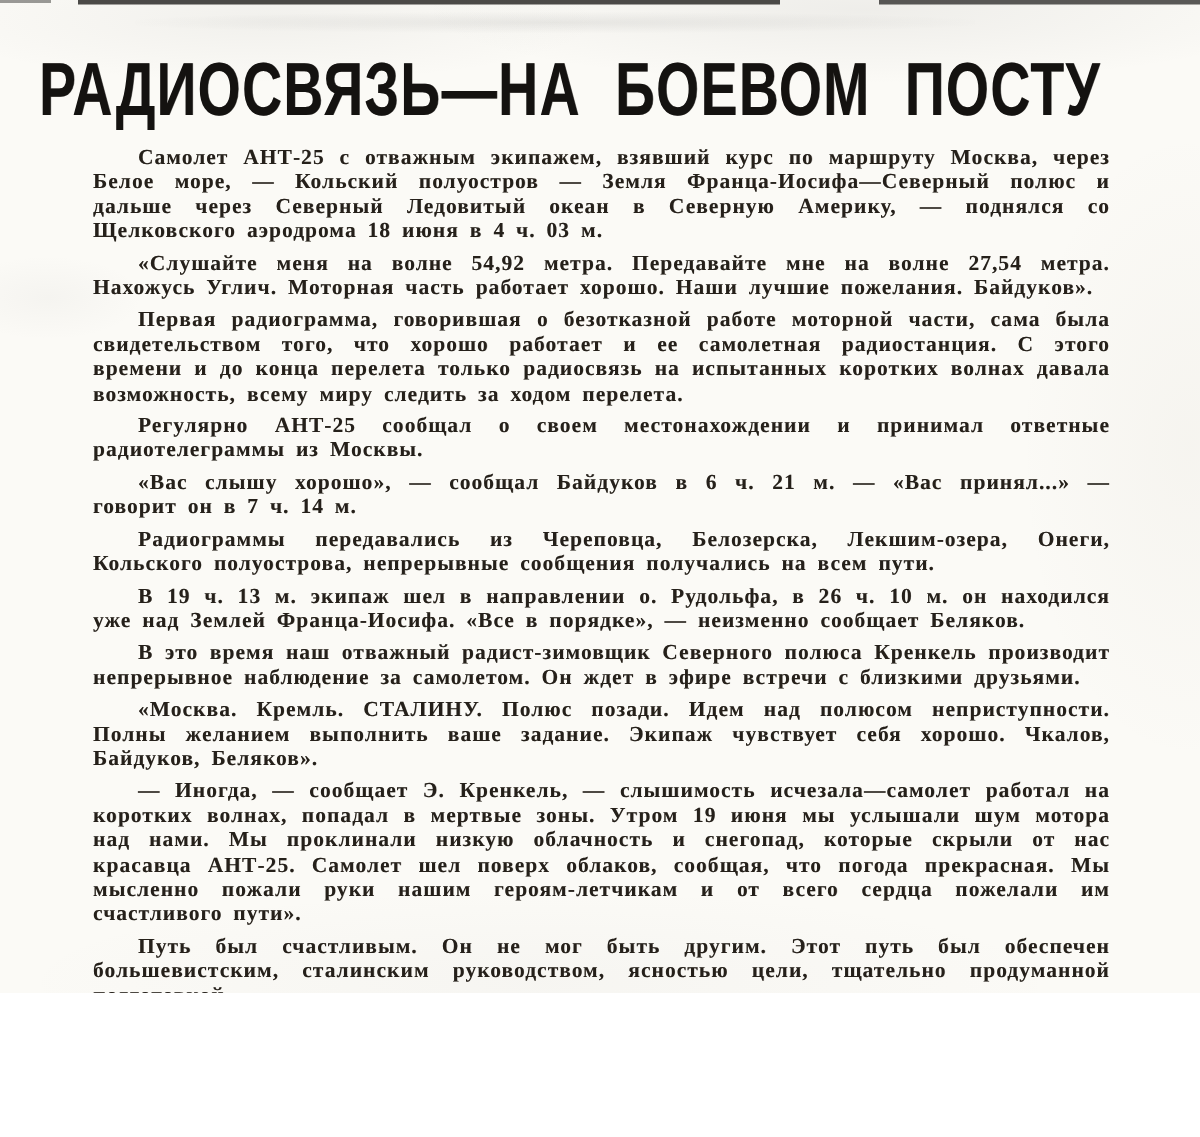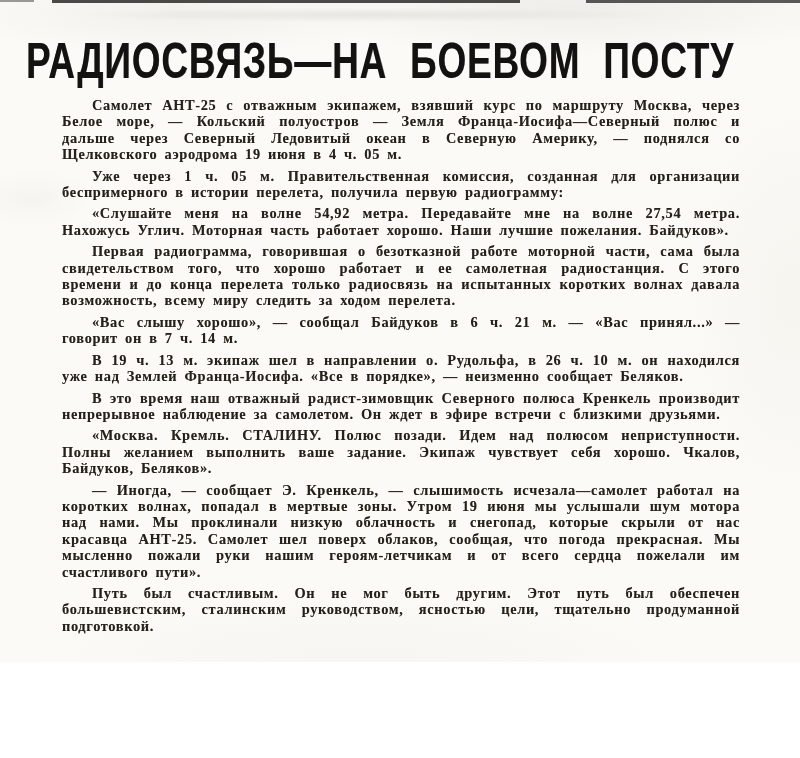--- a/index.html
+++ b/index.html
@@ -76,25 +76,26 @@
 <div class="page">
 
   <div class="scan-edge edge-a"></div>
   <div class="scan-edge edge-b"></div>
   <div class="scan-edge edge-c"></div>
   <div class="smudge"></div>
 
   <h1 class="headline">РАДИОСВЯЗЬ—НА БОЕВОМ ПОСТУ</h1>
 
   <div class="article-body">
-    <p>Самолет АНТ-25 с отважным экипажем, взявший курс по маршруту Москва, через Белое море, — Кольский полуостров — Земля Франца-Иосифа—Северный полюс и дальше через Северный Ледовитый океан в Северную Америку, — поднялся со Щелковского аэродрома 19 июня в 4 ч. 05 м.</p>
-    <p>Уже через 1 ч. 05 м. Правительственная комиссия, созданная для организации беспримерного в истории перелета, получила первую радиограмму:</p>
+    <p>Самолет АНТ-25 с отважным экипажем, взявший курс по маршруту Москва, через Белое море, — Кольский полуостров — Земля Франца-Иосифа—Северный полюс и дальше через Северный Ледовитый океан в Северную Америку, — поднялся со Щелковского аэродрома 18 июня в 4 ч. 03 м.</p>
     <p>«Слушайте меня на волне 54,92 метра. Передавайте мне на волне 27,54 метра. Нахожусь Углич. Моторная часть работает хорошо. Наши лучшие пожелания. Байдуков».</p>
     <p>Первая радиограмма, говорившая о безотказной работе моторной части, сама была свидетельством того, что хорошо работает и ее самолетная радиостанция. С этого времени и до конца перелета только радиосвязь на испытанных коротких волнах давала возможность, всему миру следить за ходом перелета.</p>
+    <p>Регулярно АНТ-25 сообщал о своем местонахождении и принимал ответные радиотелеграммы из Москвы.</p>
     <p>«Вас слышу хорошо», — сообщал Байдуков в 6 ч. 21 м. — «Вас принял...» — говорит он в 7 ч. 14 м.</p>
+    <p>Радиограммы передавались из Череповца, Белозерска, Лекшим-озера, Онеги, Кольского полуострова, непрерывные сообщения получались на всем пути.</p>
     <p>В 19 ч. 13 м. экипаж шел в направлении о. Рудольфа, в 26 ч. 10 м. он находился уже над Землей Франца-Иосифа. «Все в порядке», — неизменно сообщает Беляков.</p>
     <p>В это время наш отважный радист-зимовщик Северного полюса Кренкель производит непрерывное наблюдение за самолетом. Он ждет в эфире встречи с близкими друзьями.</p>
     <p>«Москва. Кремль. СТАЛИНУ. Полюс позади. Идем над полюсом неприступности. Полны желанием выполнить ваше задание. Экипаж чувствует себя хорошо. Чкалов, Байдуков, Беляков».</p>
     <p>— Иногда, — сообщает Э. Кренкель, — слышимость исчезала—самолет работал на коротких волнах, попадал в мертвые зоны. Утром 19 июня мы услышали шум мотора над нами. Мы проклинали низкую облачность и снегопад, которые скрыли от нас красавца АНТ-25. Самолет шел поверх облаков, сообщая, что погода прекрасная. Мы мысленно пожали руки нашим героям-летчикам и от всего сердца пожелали им счастливого пути».</p>
     <p>Путь был счастливым. Он не мог быть другим. Этот путь был обеспечен большевистским, сталинским руководством, ясностью цели, тщательно продуманной подготовкой.</p>
   </div>
 
 </div>
 
 </body></html>

